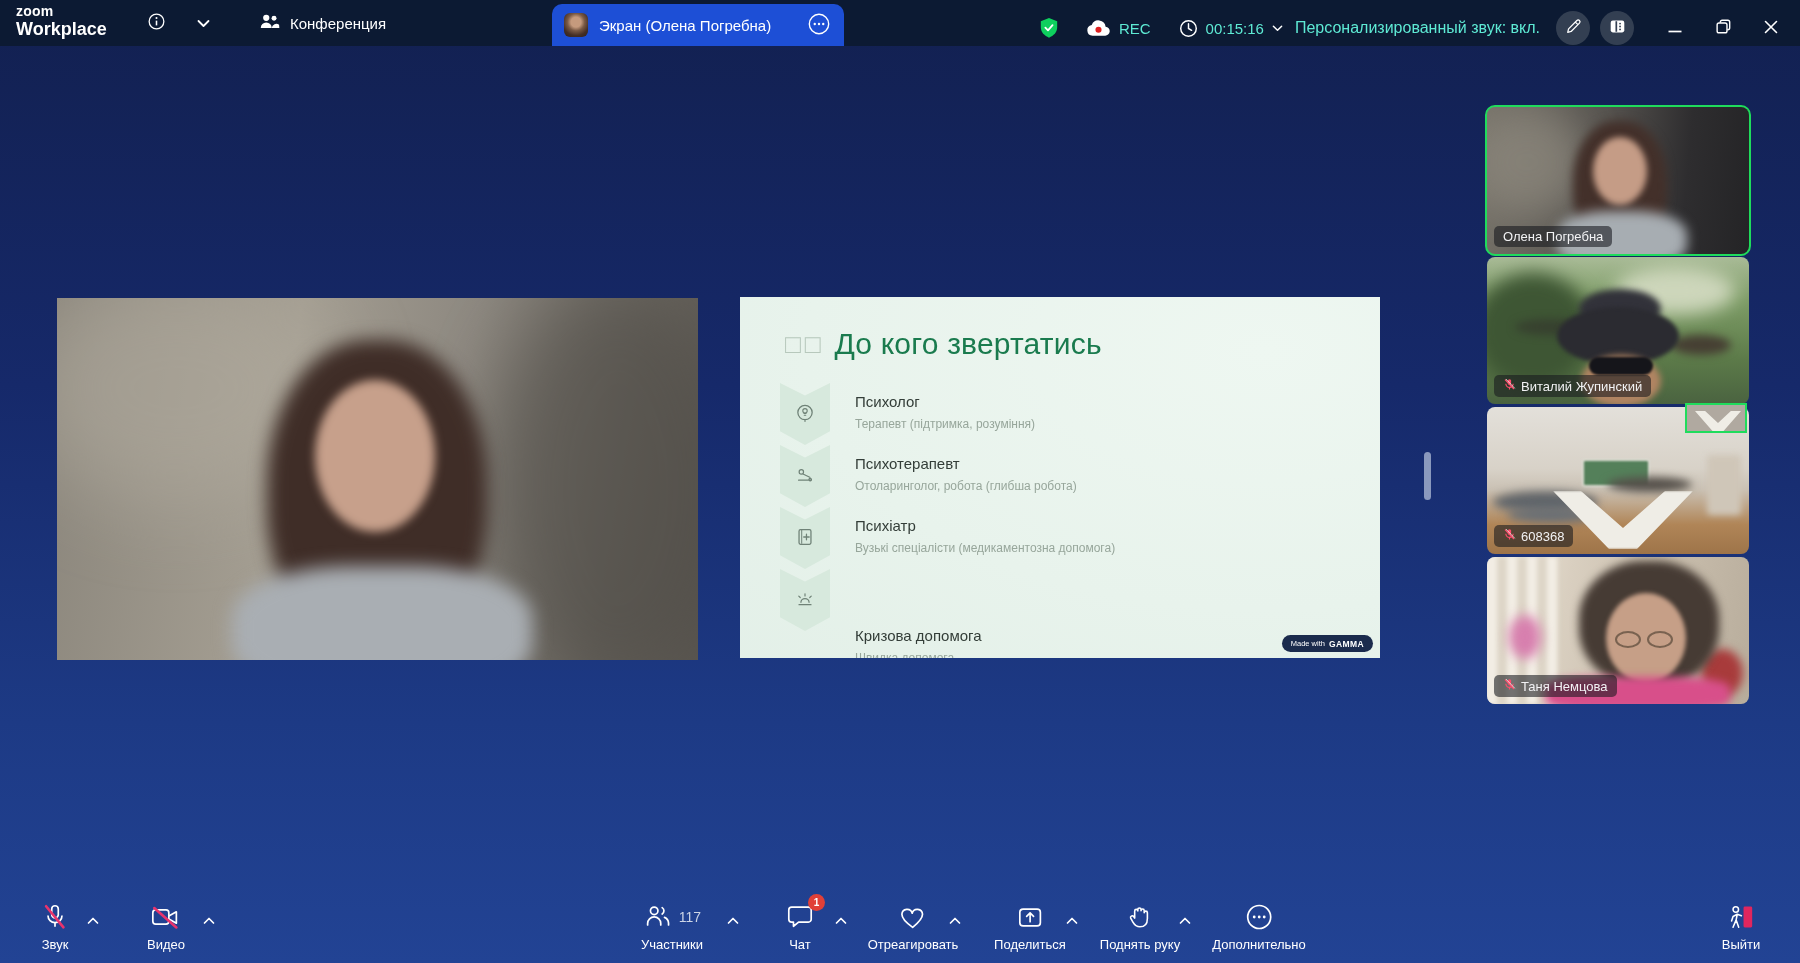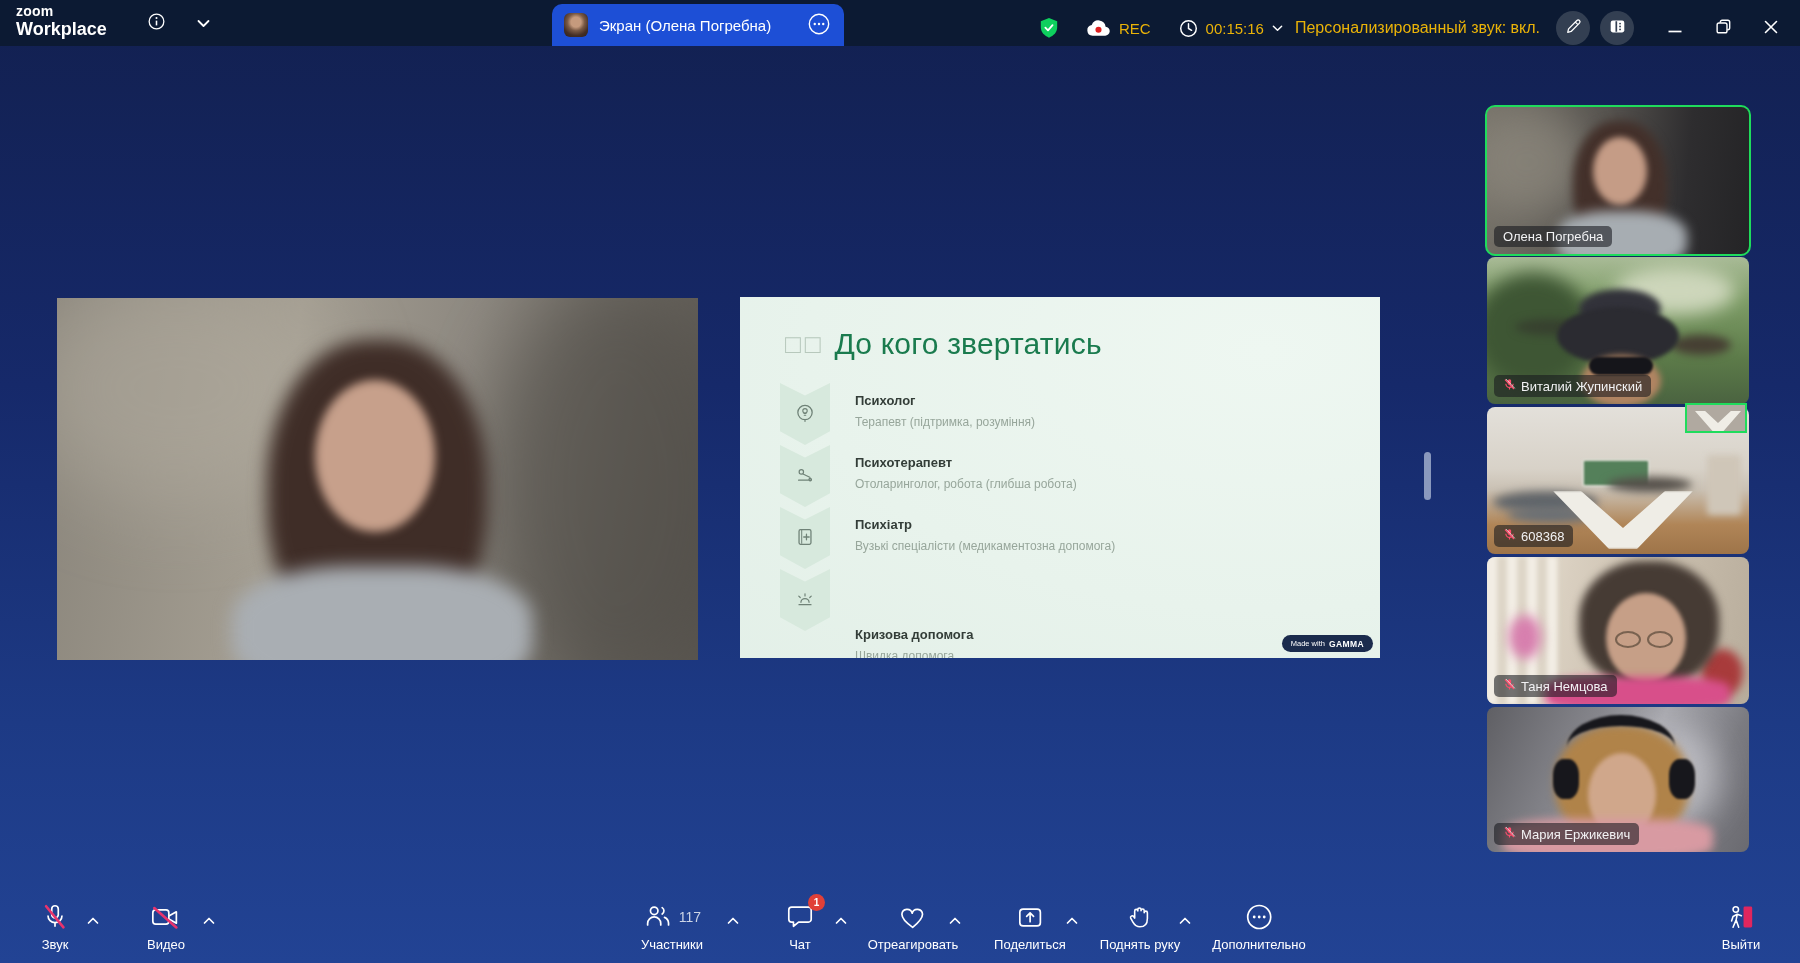--- a/index.html
+++ b/index.html
@@ -14,21 +14,21 @@
   .hbtn{position:absolute;top:8px;width:30px;height:30px;border:none;background:transparent;
     display:flex;align-items:center;justify-content:center;cursor:pointer;padding:0;}
   .tab1{position:absolute;left:240px;top:0;height:46px;display:flex;align-items:center;gap:10px;
     padding:0 18px;color:#fff;font-size:15px;cursor:pointer;}
   .tab2{position:absolute;left:552px;top:4px;width:292px;height:42px;background:#1d4fd6;
     border-radius:10px 10px 0 0;display:flex;align-items:center;gap:11px;padding:0 12px;
     color:#fff;font-size:15px;cursor:pointer;}
   .tab2 .avatar{width:24px;height:24px;border-radius:6px;flex:0 0 auto;
     background:radial-gradient(circle at 50% 38%,#c59a7d 0 26%,#7a5a45 45%,#452f26 70%,#2e201b 100%);}
   .tab2 .tab2label{flex:1;white-space:nowrap;overflow:hidden;}
-  .hright{position:absolute;right:14px;top:0;height:56px;display:flex;align-items:center;color:#eab308;}
+  .hright{position:absolute;right:14px;top:0;height:56px;display:flex;align-items:center;color:#5eead4;}
   .rec-group,.time-group{display:flex;align-items:center;}
   .rec-label{font-size:15px;margin-left:7px;}
   .timer{font-size:15px;margin-left:8px;font-variant-numeric:tabular-nums;}
   .status-text{font-size:16px;white-space:nowrap;}
   .circlebtn{width:34px;height:34px;border-radius:50%;background:#333f52;border:none;display:flex;
     align-items:center;justify-content:center;cursor:pointer;padding:0;}
   .winbtn{width:30px;height:30px;background:transparent;border:none;display:flex;align-items:center;
     justify-content:center;cursor:pointer;padding:0;}
   .sp26{width:26px;}.sp28{width:28px;}.sp12{width:12px;}.sp16{width:16px;}.sp10{width:10px;}
   .sp18{width:18px;}.sp8{width:8px;}
@@ -47,21 +47,21 @@
   
   .slide{position:absolute;left:740px;top:297px;width:640px;height:361px;cursor:pointer;
     background:radial-gradient(130% 130% at 82% 15%,#eef7f1 0%,#e8f3ec 55%,#e2efe7 100%);overflow:hidden;}
   .slide-title{position:absolute;left:45px;top:30px;display:flex;align-items:center;gap:10px;}
   .tofu{font-size:26px;color:#b7c8bc;letter-spacing:4px;}
   .stitle{font-size:30px;font-weight:400;color:#1a7b4e;letter-spacing:.2px;}
   .rib{position:absolute;left:40px;width:50px;height:62px;background:#d7e9dd;
     clip-path:polygon(0 0,50% 20%,100% 0,100% 78%,50% 100%,0 78%);display:flex;align-items:center;justify-content:center;}
   .rib svg{margin-top:2px;}
   .sitem{position:absolute;left:115px;}
-  .sitem .it{font-size:13px;font-weight:700;color:#333d38;}
+  .sitem .it{font-size:15px;font-weight:400;color:#333d38;}
   .sitem .isub{font-size:12px;color:#97a69b;margin-top:7px;}
   .gamma{position:absolute;right:7px;bottom:6px;height:17px;border-radius:9px;background:#1b2b4d;
     display:flex;align-items:center;padding:0 9px;gap:4px;color:#fff;}
   .gamma .gm1{font-size:7.5px;}
   .gamma .gm2{font-size:8.5px;font-weight:700;letter-spacing:.4px;}
   .scrollhandle{position:absolute;left:1424px;top:452px;width:7px;height:48px;border-radius:4px;
     background:rgba(215,225,240,.6);cursor:grab;}
   
   .strip{position:absolute;left:1487px;top:107px;width:262px;height:748px;z-index:5;}
   .tile{position:absolute;left:0;width:262px;height:147px;border-radius:8px;overflow:hidden;cursor:pointer;}
@@ -147,20 +147,31 @@
       </span>
     </button>
     <button class="hbtn" style="left:188px;">
       <span>
         <svg width="13" height="9" viewBox="0 0 13 9">
             <polyline points="1.5,2 6.5,7 11.5,2" fill="none" stroke="#fff" stroke-width="1.8" stroke-linecap="round" stroke-linejoin="round"></polyline>
           </svg>
       </span>
     </button>
 
+    <div class="tab1">
+      <span>
+        <svg width="22" height="19" viewBox="0 0 24 20">
+            <circle cx="9" cy="6" r="3.4" fill="#fff"></circle>
+            <path d="M3 17 a6 6 0 0 1 12 0 z" fill="#fff"></path>
+            <circle cx="17.5" cy="6.5" r="2.7" fill="#fff"></circle>
+            <path d="M15 17 a5 5 0 0 1 8 -3.4 l0.3 3.4 z" fill="#fff"></path>
+          </svg>
+      </span>
+      <span>Конференция</span>
+    </div>
 
     <div class="tab2">
       <span class="avatar"></span>
       <span class="tab2label">Экран (Олена Погребна)</span>
       <button class="hbtn" style="position:static;width:26px;height:26px;">
         <span>
           <svg width="24" height="24" viewBox="0 0 26 26">
               <circle cx="13" cy="13" r="10.5" stroke="#fff" stroke-width="1.5" fill="none"></circle>
               <circle cx="8.4" cy="13" r="1.3" fill="#fff"></circle>
               <circle cx="13" cy="13" r="1.3" fill="#fff"></circle>
@@ -413,42 +424,20 @@
               <rect x="6" y="1.5" width="4" height="7" rx="2" fill="#ff4d6d"></rect>
               <path d="M3.5 7 a4.5 4.5 0 0 0 9 0 M8 11.6 V14" stroke="#ff4d6d" stroke-width="1.4" fill="none"></path>
               <line x1="2.5" y1="2" x2="13.5" y2="13.5" stroke="#ff4d6d" stroke-width="1.6"></line>
               <line x1="3.5" y1="1.2" x2="14.5" y2="12.7" stroke="#fff" stroke-width="0.9"></line>
             </svg>
         </span>
         <span>Таня Немцова</span>
       </div>
     </div>
 
-    <div class="tile" style="top:600px;height:145px;">
-      <div class="ph p5">
-        <div class="blob b-light"></div>
-          <div class="blob b-hair"></div>
-          <div class="blob b-band"></div>
-        <div class="blob b-cupL"></div>
-          <div class="blob b-cupR"></div>
-          <div class="blob b-face"></div>
-        <div class="blob b-sw"></div>
-      </div>
-      <div class="name-label">
-        <span>
-          <svg width="13" height="13" viewBox="0 0 16 16">
-              <rect x="6" y="1.5" width="4" height="7" rx="2" fill="#ff4d6d"></rect>
-              <path d="M3.5 7 a4.5 4.5 0 0 0 9 0 M8 11.6 V14" stroke="#ff4d6d" stroke-width="1.4" fill="none"></path>
-              <line x1="2.5" y1="2" x2="13.5" y2="13.5" stroke="#ff4d6d" stroke-width="1.6"></line>
-              <line x1="3.5" y1="1.2" x2="14.5" y2="12.7" stroke="#fff" stroke-width="0.9"></line>
-            </svg>
-        </span>
-        <span>Мария Ержикевич</span>
-      </div>
-    </div>
   </aside>
 
   <footer class="toolbar">
 
     <button class="tbtn" style="left:55px;">
       <span class="ticonwrap">
         <svg width="30" height="30" viewBox="0 0 32 32">
             <rect x="12.5" y="4" width="7" height="13" rx="3.5" fill="none" stroke="#fff" stroke-width="1.8"></rect>
             <path d="M8.5 14.5 a7.5 7.5 0 0 0 15 0" fill="none" stroke="#fff" stroke-width="1.8"></path>
             <line x1="16" y1="22" x2="16" y2="26.5" stroke="#fff" stroke-width="1.8"></line>

